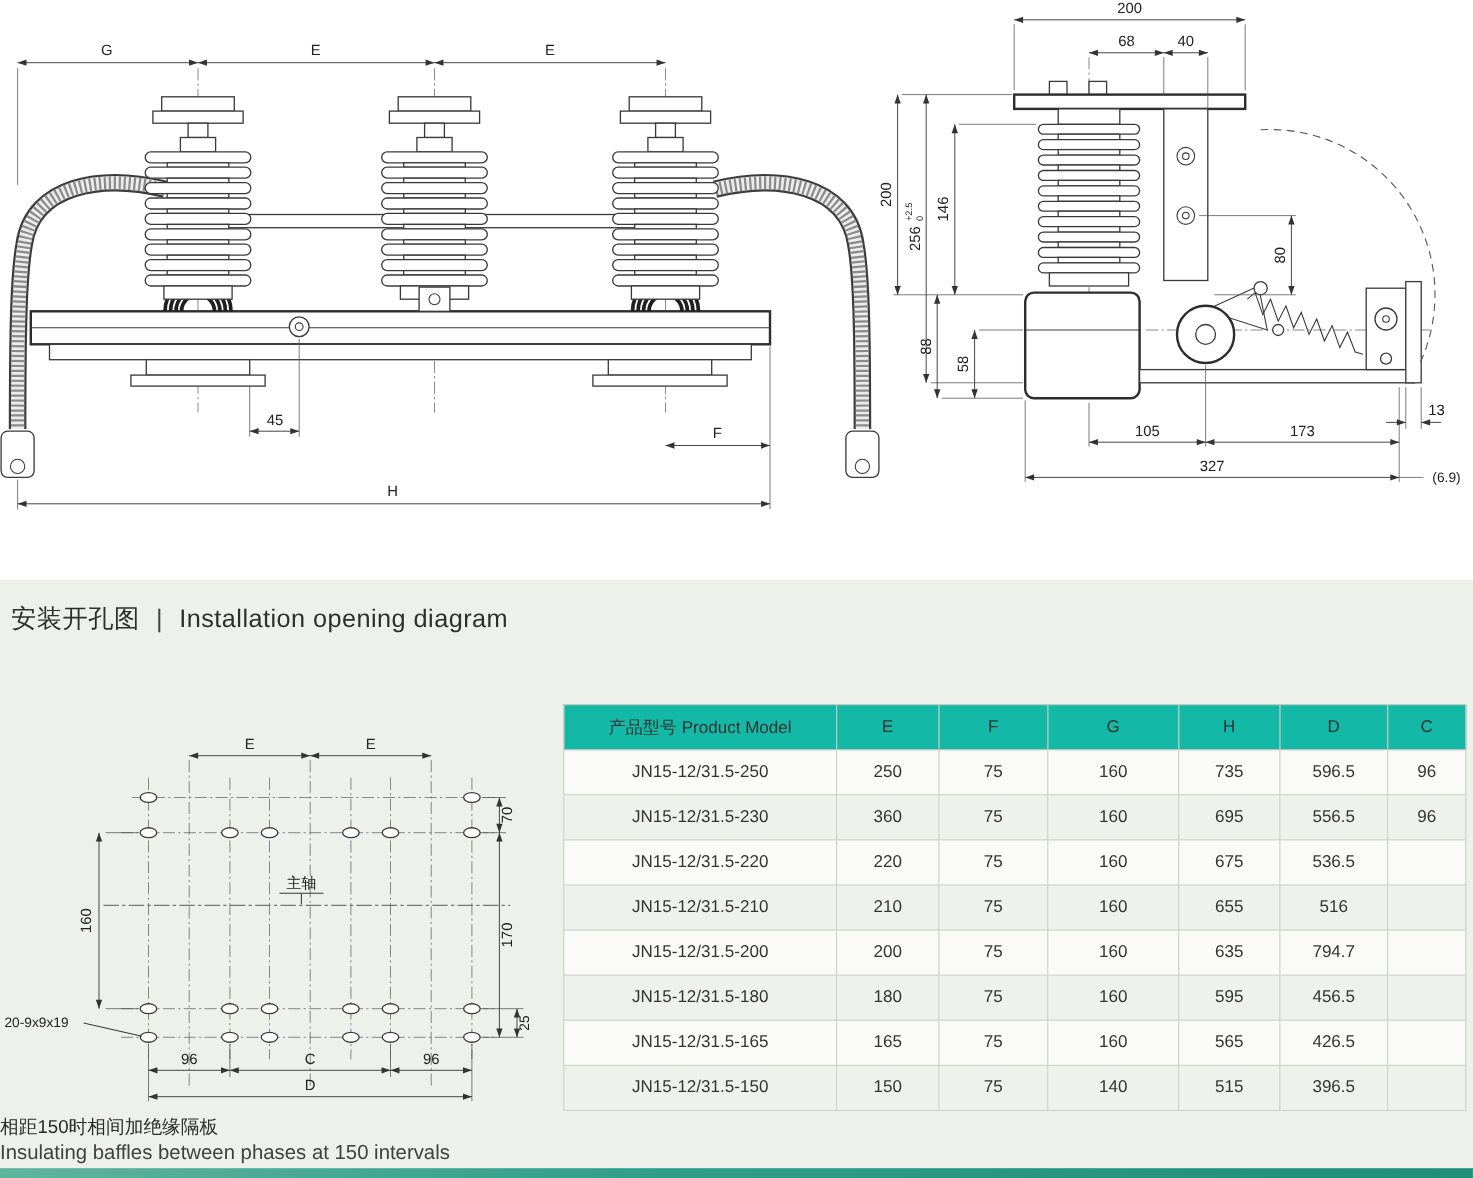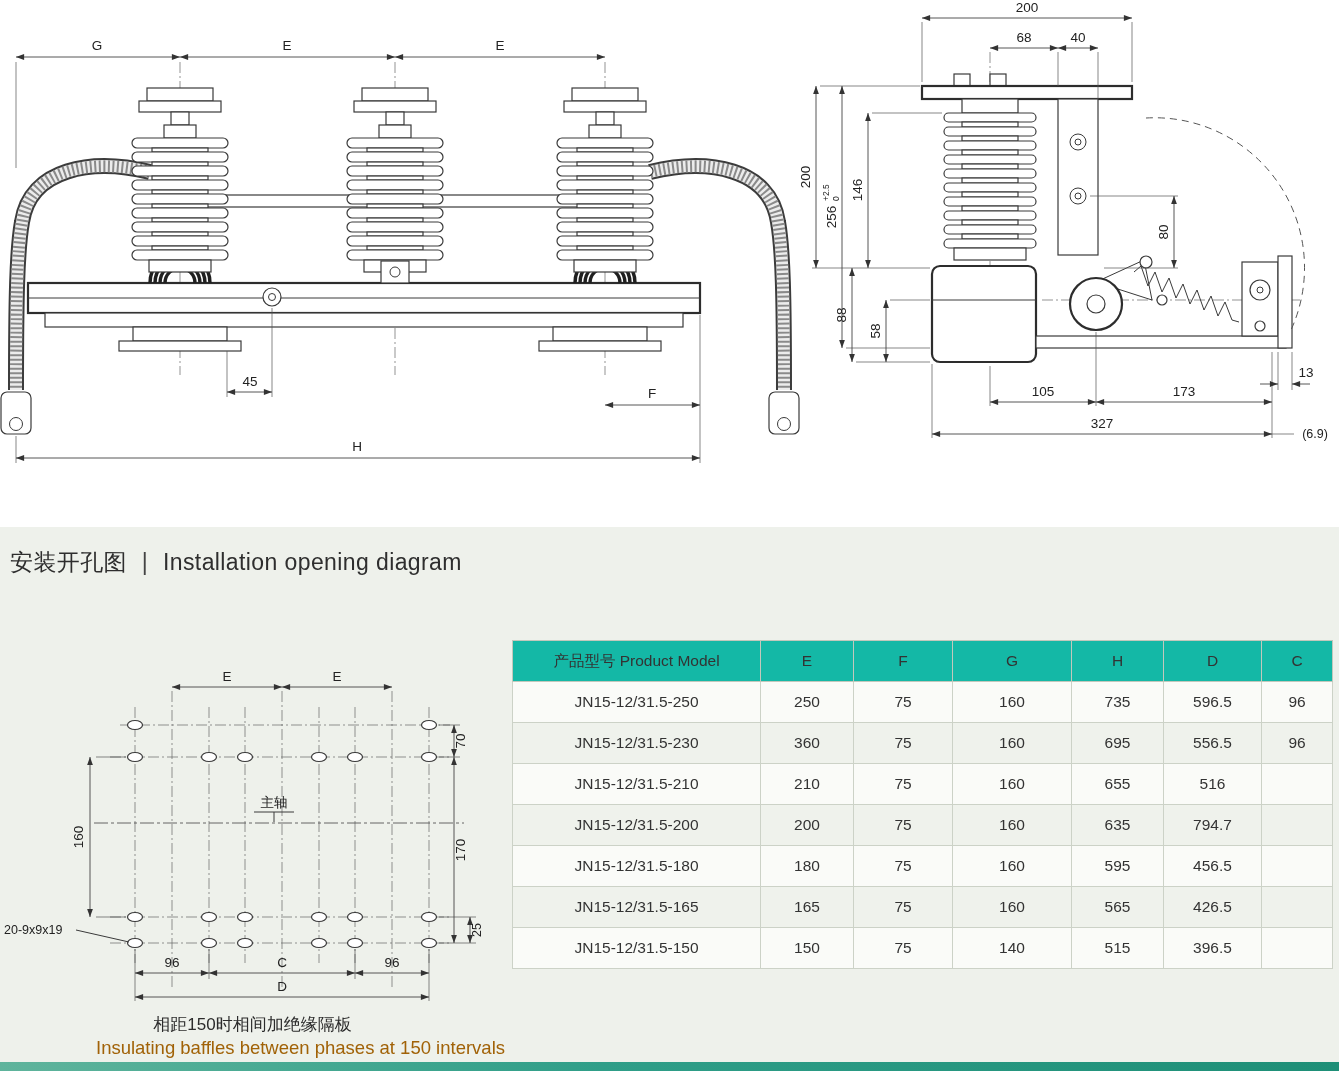--- a/index.html
+++ b/index.html
@@ -4,22 +4,22 @@
 <style>
   * { margin:0; padding:0; box-sizing:border-box; }
   html,body { width:1339px; height:1071px; }
   body { background:#ffffff; font-family:"Liberation Sans","DejaVu Sans",sans-serif; position:relative; overflow:hidden; }
   .page { position:absolute; inset:0; }
   .top-section { position:absolute; left:0; top:0; width:1339px; height:527px; background:#ffffff; }
   .lower-section { position:absolute; left:0; top:527px; width:1339px; height:544px; background:#eef1eb; }
   .heading { position:absolute; left:10px; top:20px; font-size:23px; color:#2e2e2e; letter-spacing:0.4px; }
   .heading .zh { font-weight:400; }
   .heading .sep { margin:0 8px; color:#444; }
-  .caption-zh { position:absolute; left:0; top:486px; width:505px; text-align:center; font-size:17px; color:#2b2b2b; }
-  .caption-en { position:absolute; left:0; top:510px; width:505px; text-align:right; font-size:18.5px; color:#a16207; }
+  .caption-zh { position:absolute; left:0; top:486px; width:505px; text-align:left; font-size:17px; color:#2b2b2b; }
+  .caption-en { position:absolute; left:0; top:510px; width:505px; text-align:left; font-size:18.5px; color:#404040; }
   .bottom-bar { position:absolute; left:0; bottom:0; width:1339px; height:9px;
                 background:linear-gradient(90deg,#5fb49c 0%,#2f9e88 45%,#1e8f77 100%); }
 
   svg { display:block; }
   svg text { font-family:"Liberation Sans","DejaVu Sans",sans-serif; font-size:13.5px; fill:#222; }
   svg text.small { font-size:8.5px; }
   svg text.med { font-size:12.5px; }
   .part  { fill:#ffffff; stroke:#3a3a3a; stroke-width:1.2; }
   .partb { fill:#ffffff; stroke:#2d2d2d; stroke-width:2.2; }
   .thin  { fill:none; stroke:#3a3a3a; stroke-width:1; }
@@ -442,20 +442,29 @@
         <tr>
             <td>JN15-12/31.5-230</td>
             <td>360</td>
             <td>75</td>
             <td>160</td>
             <td>695</td>
             <td>556.5</td>
             <td>96</td>
           </tr>
         <tr>
+            <td>JN15-12/31.5-220</td>
+            <td>220</td>
+            <td>75</td>
+            <td>160</td>
+            <td>675</td>
+            <td>536.5</td>
+            <td></td>
+          </tr>
+        <tr>
             <td>JN15-12/31.5-210</td>
             <td>210</td>
             <td>75</td>
             <td>160</td>
             <td>655</td>
             <td>516</td>
             <td></td>
           </tr>
         <tr>
             <td>JN15-12/31.5-200</td>

